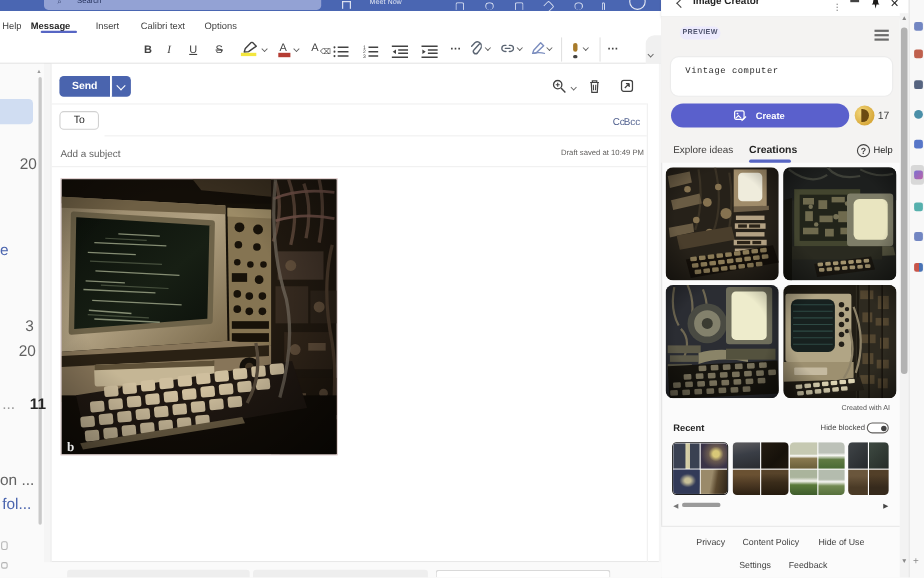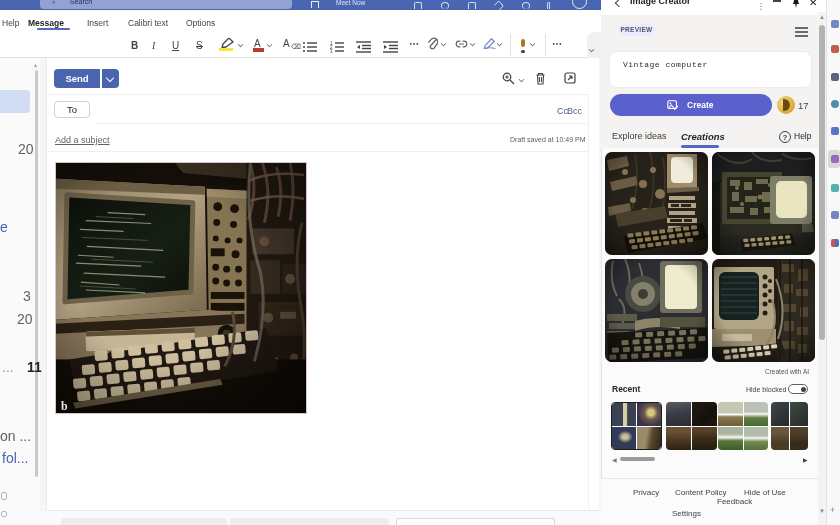--- a/index.html
+++ b/index.html
@@ -31,40 +31,40 @@
 .sbnum { position:absolute; font-size:14px; color:#616161; }
 #sbscroll { left:35px; top:70px; width:3px; height:407px; background:#c9c9c9; border-radius:2px; }
 
 #card { left:47px; top:58px; width:552px; height:453px; background:#fff; border-bottom:1px solid #e8e8e8; }
 #sendbtn { left:7px; top:11px; width:46px; height:19px; background:#4a64ae; border-radius:4px 0 0 4px; color:#fff; font-size:9.5px; font-weight:bold; text-align:center; line-height:19px; }
 #sendchev { left:54px; top:11px; width:18px; height:19px; background:#4a64ae; border-radius:0 4px 4px 0; border-left:1px solid #fff; }
 #sendchev:after { content:""; position:absolute; left:5px; top:6px; width:5px; height:5px; border-right:1.4px solid #fff; border-bottom:1.4px solid #fff; transform:rotate(45deg); }
 .hline { position:absolute; height:1px; background:#f0f0f0; }
 #tobtn { left:7px; top:43px; width:36px; height:17px; border:1px solid #d1d1d1; border-radius:4px; background:#fff; font-size:9.5px; color:#242424; text-align:center; line-height:16px; }
 .ccbcc { position:absolute; top:48px; font-size:9px; color:#51618f; }
-#subj { left:8px; top:77px; font-size:9px; color:#616161;text-decoration:underline; }
+#subj { left:8px; top:77px; font-size:9px; color:#616161; }
 #draft { top:78px; font-size:7px; color:#605e5c; white-space:nowrap; }
 
 .dock { position:absolute; top:518px; height:7px; background:#eeeeee; border-radius:3px 3px 0 0; }
 
 #panel { left:601px; top:0; width:226px; height:525px; background:#fbfbfb; border-left:1px solid #e4e4e4; }
 #phead { left:601px; top:0; width:226px; height:15px; background:#fff; box-shadow:0 1px 2px rgba(0,0,0,.12); }
 #ptitle { top:-4px; font-size:9px; font-weight:bold; color:#242424; }
 #psec1 { left:601px; top:15px; width:217px; height:133px; background:#f4f3f2; }
 #previewpill { top:24px; width:37px; height:12px; background:#eceafd; border-radius:6px; font-size:6.5px; font-weight:bold; color:#515670; text-align:center; line-height:12px; letter-spacing:.3px; }
 .hamline { position:absolute; width:13px; height:1.6px; background:#6b6b6b; }
 #promptbox { top:51px; width:203px; height:37px; background:#fff; border-radius:8px; border:1px solid #ececec; }
 #prompttext { left:13px; top:8px; font-family:"Liberation Mono", monospace; font-size:8px; color:#2b2b2b; letter-spacing:.5px; }
 #createbtn { top:94px; width:162px; height:22px; background:#5a60cc; border-radius:11px; }
 #createtxt { left:77px; top:6px; font-size:8.5px; font-weight:bold; color:#fff; }
 #coin { left:777px; top:96px; width:18px; height:18px; border-radius:50%; background:radial-gradient(circle at 35% 35%, #f3d87c, #d8a93c 70%); }
 #coin:after { content:""; position:absolute; left:6px; top:3px; width:7px; height:12px; background:#6b4a12; border-radius:0 7px 7px 0; }
 #coinnum { left:798px; top:100px; font-size:9.5px; color:#424242; }
 #tab1 { left:612px; top:131px; font-size:9px; color:#3b3a39; }
-#tab2 { left:681px; top:131px; font-size:9.5px; font-weight:bold; color:#242424;font-style:italic; }
+#tab2 { left:681px; top:131px; font-size:9.5px; font-weight:bold; color:#242424; }
 #tabline { left:681px; top:145px; width:38px; height:2.5px; background:#5766c4; border-radius:2px; }
 #helpq { left:779px; top:131px; width:12px; height:12px; border:1.2px solid #424242; border-radius:50%; font-size:8px; color:#424242; text-align:center; line-height:12px; font-weight:bold; }
 #helptxt { left:794px; top:131px; font-size:8.5px; color:#242424; }
 .gridimg { position:absolute; width:103px; height:103px; border-radius:7px; overflow:hidden; }
 #createdwith { top:368px; font-size:6.5px; color:#555; }
 #recent { top:384px; font-size:8.5px; font-weight:bold; color:#242424; }
 #hideblocked { top:386px; font-size:7px; color:#424242; }
 #toggle { top:384px; width:20px; height:10px; border:1px solid #605e5c; border-radius:5px; background:#fff; }
 #toggle:after { content:""; position:absolute; right:1.5px; top:1.5px; width:5px; height:5px; background:#424242; border-radius:50%; }
 .thumbgrp { position:absolute; top:402px; height:48px; border-radius:4px; overflow:hidden; }
@@ -720,21 +720,21 @@
   </div>
   <div class="stripar" style="left:612px;">◀</div>
   <div class="abs" id="stripthumb" style="left:620px;"></div>
   <div class="stripar" style="left:803px; color:#444;">▶</div>
 
   <div class="abs" id="pfoot"></div>
   <div class="flink" style="left:633px; top:488px;">Privacy</div>
   <div class="flink" style="left:675px; top:488px;">Content Policy</div>
   <div class="flink" style="left:744px; top:488px;">Hide of Use</div>
   <div class="flink" style="left:672px; top:509px;">Settings</div>
-  <div class="flink" style="left:717px; top:497px;">Feedback</div>
+  <div class="flink" style="left:717px; top:509px;">Feedback</div>
 
   <div class="abs" id="pscroll"></div>
   <div class="scrollar" style="top:14px;">▲</div>
   <div class="abs" id="pthumb"></div>
   <div class="scrollar" style="top:508px;">▼</div>
 
   <div class="abs" id="rail">
     <div class="railico" style="top:20px; background:#5a72b8;"></div>
     <div class="railico" style="top:45px; background:#b5452f;"></div>
     <div class="railico" style="top:73px; background:#3a4a6b;"></div>

